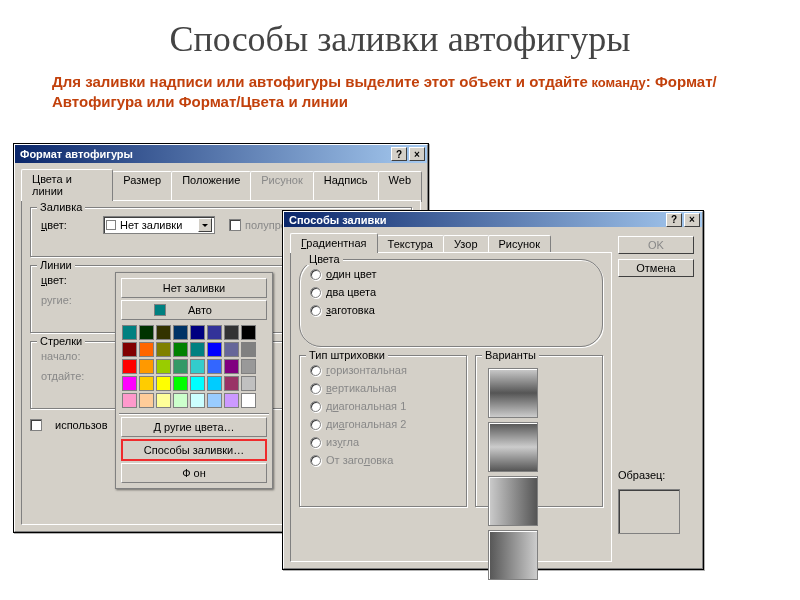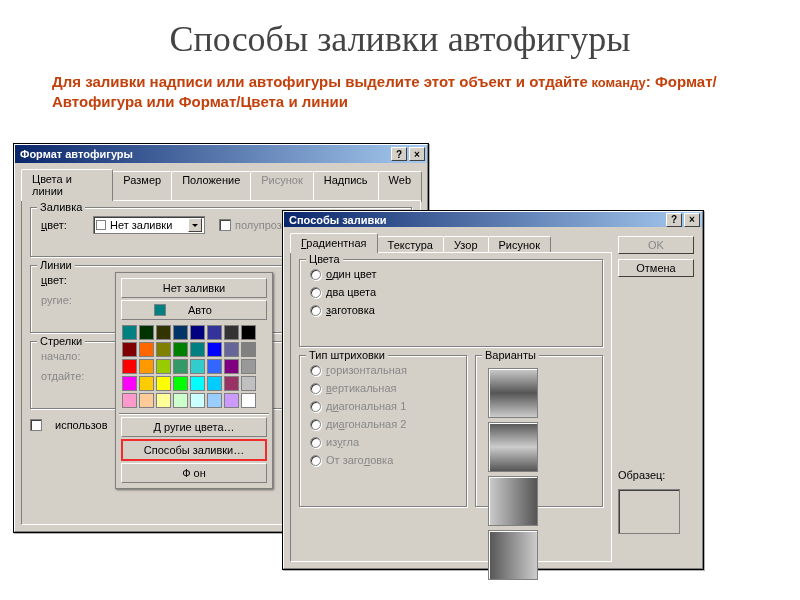--- a/index.html
+++ b/index.html
@@ -21,21 +21,21 @@
   .tab.active { z-index: 2; margin-bottom: -1px; padding-bottom: 4px; }
   .tab.inactive { top: 2px; padding-top: 2px; padding-bottom: 2px; }
   .tab.disabled { color: #888; }
   .tab .ul { text-decoration: underline; }
   
   .panel { margin: 0 6px 6px 6px; border: 1px solid #fff; border-left-color: #808080; border-top-color: #808080; padding: 6px 8px; background: #d4d0c8; border-top: 1px solid #fff; position: relative; }
   
   .fieldset { border: 1px solid #808080; box-shadow: 1px 1px 0 #fff, inset 1px 1px 0 #fff; padding: 8px 10px 8px 10px; margin-bottom: 8px; position: relative; }
   .fieldset .legend { position: absolute; top: -7px; left: 6px; background: #d4d0c8; padding: 0 3px; font-size: 11px; }
   .row { display: flex; align-items: center; font-size: 11px; margin-bottom: 8px; }
-  .row .lbl { width: 52px; color: #000; }
+  .row .lbl { width: 62px; color: #000; }
   .row .lbl.grey { color: #888; }
   .row .ul { text-decoration: underline; }
   
   .dropdown { width: 112px; height: 18px; background: #fff; border: 1px solid #808080; box-shadow: inset 1px 1px 0 #404040; display: flex; align-items: center; padding: 0 2px; font-size: 11px; }
   .dropdown .dd-txt { flex: 1; }
   .dropdown .dd-btn { width: 14px; height: 14px; background: #d4d0c8; border: 1px solid #fff; border-right-color: #404040; border-bottom-color: #404040; display: flex; align-items:center; justify-content:center; }
   .dd-arrow { width: 0; height: 0; border-left: 3px solid transparent; border-right: 3px solid transparent; border-top: 3px solid #000; }
   .dropdown .swatch { width: 10px; height: 10px; border: 1px solid #808080; background: #fff; margin-right: 4px; }
   
   .chk { display: inline-flex; align-items: center; font-size: 11px; color: #888; }
@@ -204,28 +204,28 @@
 
 <div class="win" style="left:282px; top:210px; width:422px; height:360px;">
   <div class="win-inner" style="height:100%; display:flex; flex-direction:column;">
     <div class="titlebar">
       <span class="ttl">Способы заливки</span>
       <span class="tbtn">?</span>
       <span class="tbtn">×</span>
     </div>
     <div style="flex:1; display:flex; padding:4px;">
       <div style="flex:1;">
-        <div class="tabs" style="margin:2px 2px 0 2px;align-items:center;">
+        <div class="tabs" style="margin:2px 2px 0 2px;">
           <div class="tab active"><span class="ul">Г</span>радиентная</div>
           <div class="tab inactive">Текстура</div>
           <div class="tab inactive">Узор</div>
           <div class="tab inactive">Рисунок</div>
         </div>
         <div class="panel" style="margin:0 2px 2px 2px; height:310px;">
-          <div class="fieldset" style="height:88px;">
+          <div class="fieldset" style="height:88px;border-radius:22px;">
             <div class="legend">Цвета</div>
             <div class="radio"><span class="r"></span><span class="ul">о</span>дин цвет</div>
             <div class="radio"><span class="r"></span><span class="ul">д</span>ва цвета</div>
             <div class="radio"><span class="r"></span><span class="ul">з</span>аготовка</div>
           </div>
           <div style="display:flex; gap:8px;">
             <div class="fieldset" style="flex:1; height:152px;">
               <div class="legend">Тип штриховки</div>
               <div class="radio grey"><span class="r"></span><span class="ul">г</span>оризонтальная</div>
               <div class="radio grey"><span class="r"></span><span class="ul">в</span>ертикальная</div>

